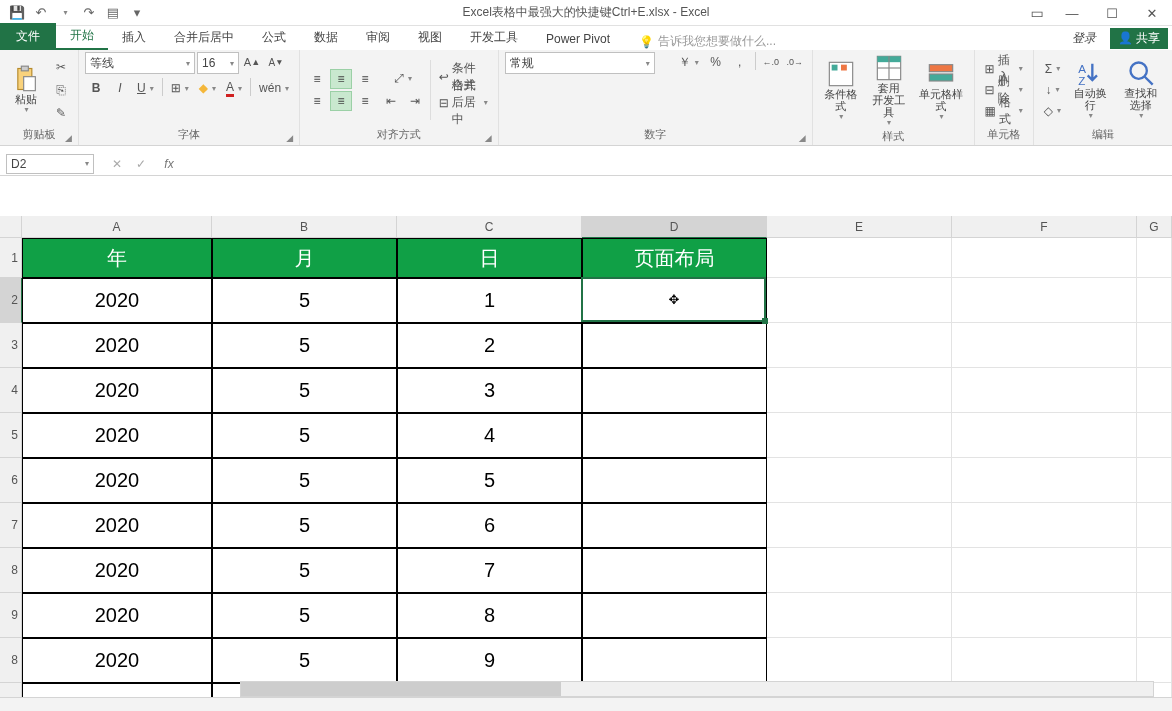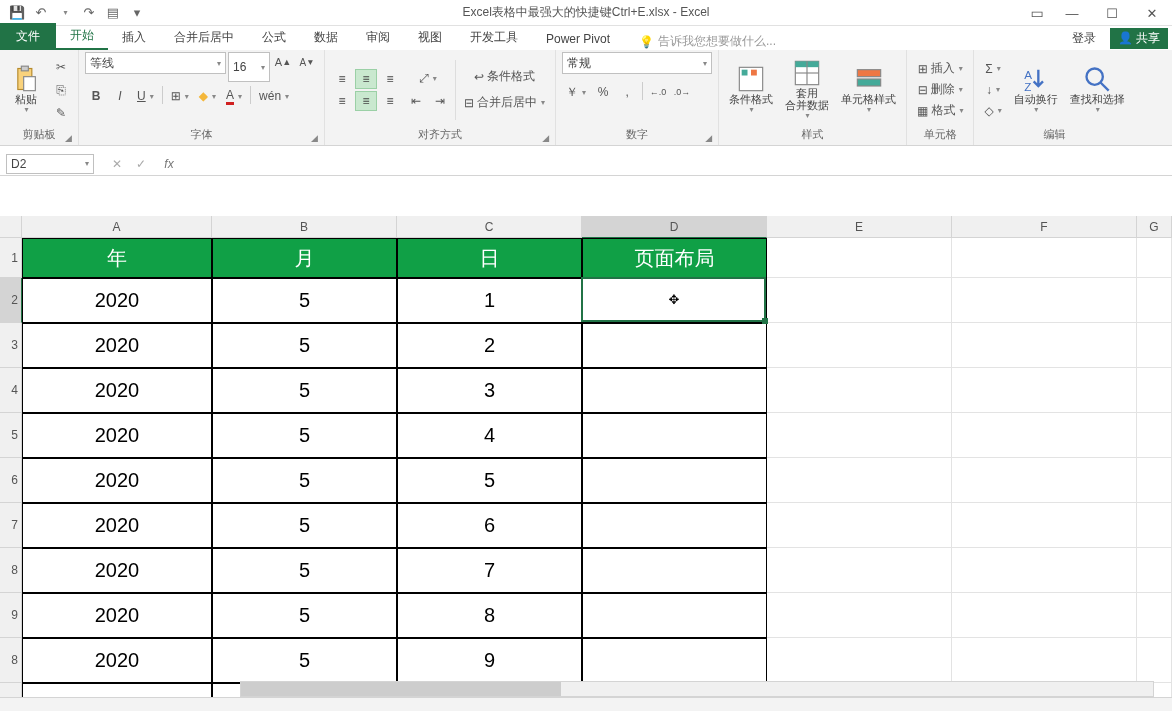--- a/index.html
+++ b/index.html
@@ -28,22 +28,22 @@
 .ribbon-group { border-right:1px solid #e1e1e1; display:flex; flex-direction:column; padding:2px 6px; }
 .ribbon-group-content { flex:1; display:flex; align-items:center; gap:4px; }
 .ribbon-group-label { height:16px; text-align:center; font-size:11px; color:#666; position:relative; }
 .ribbon-group-label .launcher { position:absolute; right:0; bottom:0; font-size:9px; color:#888; cursor:pointer; }
 .big-btn { display:flex; flex-direction:column; align-items:center; justify-content:center; padding:2px 4px; cursor:pointer; min-width:40px; }
 .big-btn .lbl { font-size:11px; text-align:center; line-height:12px; }
 .col { display:flex; flex-direction:column; gap:3px; }
 .sm-btn { width:22px; height:20px; display:flex; align-items:center; justify-content:center; cursor:pointer; color:#555; font-size:12px; }
 .sm-btn.wide { width:auto; padding:0 4px; gap:3px; }
 .dd-arrow { font-size:8px; color:#888; margin-left:1px; }
-.font-name { width:141px; height:22px; border:1px solid #c0c0c0; background:#fff; font-size:12px; padding:0 4px; display:flex; align-items:center; justify-content:space-between; }
-.font-size { width:42px; height:30px; border:1px solid #c0c0c0; background:#fff; font-size:12px; padding:0 4px; display:flex; align-items:center; justify-content:space-between; }
+.font-name { width:110px; height:22px; border:1px solid #c0c0c0; background:#fff; font-size:12px; padding:0 4px; display:flex; align-items:center; justify-content:space-between; }
+.font-size { width:42px; height:22px; border:1px solid #c0c0c0; background:#fff; font-size:12px; padding:0 4px; display:flex; align-items:center; justify-content:space-between; }
 .num-fmt { width:150px; height:22px; border:1px solid #c0c0c0; background:#fff; padding:0 4px; display:flex; align-items:center; justify-content:space-between; }
 .align-grid { display:grid; grid-template-columns:repeat(3,22px); grid-template-rows:repeat(2,20px); gap:2px; }
 .align-cell { display:flex; align-items:center; justify-content:center; cursor:pointer; }
 .align-cell.sel { background:#c9e8cf; border:1px solid #9bd0a6; }
 .row-controls { display:flex; gap:2px; }
 .svg-ic-lg { width:28px; height:28px; }
 
 
 .fx-bar { height:24px; background:#fff; border-bottom:1px solid #d4d4d4; display:flex; align-items:center; margin-top:6px; }
 .name-box { width:88px; height:20px; border:1px solid #c0c0c0; margin-left:6px; padding:7px 4px; font-size:12px; display:flex; align-items:center; justify-content:space-between; background:#fff; }
@@ -106,21 +106,21 @@
   <div class="tab">数据</div>
   <div class="tab">审阅</div>
   <div class="tab">视图</div>
   <div class="tab">开发工具</div>
   <div class="tab">Power Pivot</div>
   <div class="tell-me">
     <span>💡</span>
     <span>告诉我您想要做什么...</span>
   </div>
   <div class="tab-right">
-    <div class="tab" style="padding:4px 8px;">登录</div>
+    <div class="tab" style="padding:4px 8px;font-style:italic;">登录</div>
     <div class="share-btn">
       <span>👤</span>
       <span>共享</span>
     </div>
   </div>
 </div>
 
 <div class="ribbon">
 
   <div class="ribbon-group">
@@ -216,21 +216,21 @@
           <span>⊟</span>
           <span>合并后居中</span>
           <span class="dd-arrow">▾</span>
         </div>
       </div>
     </div>
     <div class="ribbon-group-label"><span>对齐方式</span><span class="launcher">◢</span></div>
   </div>
 
   <div class="ribbon-group">
-    <div class="ribbon-group-content" style="flex-direction:column;align-items:flex-start;gap:8px;">
+    <div class="ribbon-group-content" style="flex-direction:row;align-items:flex-start;gap:20px;">
       <div class="num-fmt">
           <span>常规</span>
           <span class="dd-arrow">▾</span>
         </div>
       <div class="row-controls">
         <div class="sm-btn wide">
             <span>￥</span>
             <span class="dd-arrow">▾</span>
           </div>
         <div class="sm-btn">%</div>
@@ -255,21 +255,21 @@
           <span class="dd-arrow">▾</span>
       </div>
       <div class="big-btn">
         <svg class="svg-ic-lg" viewBox="0 0 24 24">
             <rect x="2" y="2" width="20" height="20" fill="#fff" stroke="#888"></rect>
             <rect x="2" y="2" width="20" height="5" fill="#4a9"></rect>
             <line x1="2" y1="12" x2="22" y2="12" stroke="#888"></line>
             <line x1="12" y1="2" x2="12" y2="22" stroke="#888"></line>
           </svg>
         <div class="lbl" style="white-space:pre-line;">套用
-合并数据</div>
+开发工具</div>
           <span class="dd-arrow">▾</span>
       </div>
       <div class="big-btn">
         <svg class="svg-ic-lg" viewBox="0 0 24 24">
             <rect x="2" y="4" width="20" height="6" fill="#e74" stroke="#888"></rect>
             <rect x="2" y="12" width="20" height="6" fill="#4a9" stroke="#888"></rect>
           </svg>
         <div class="lbl">单元格样式</div>
           <span class="dd-arrow">▾</span>
       </div>

